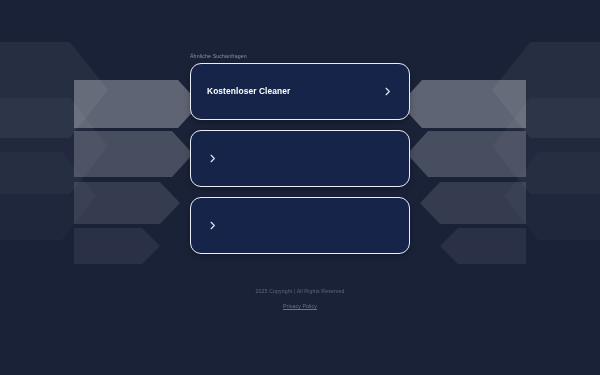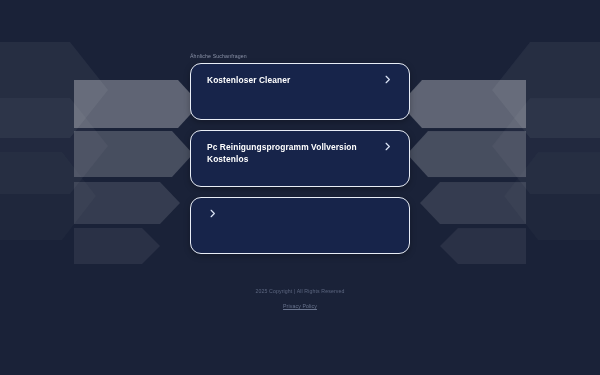--- a/index.html
+++ b/index.html
@@ -47,21 +47,21 @@
   .cards {
     position:absolute;
     left:190px;
     top:63px;
     width:220px;
   }
 
   .card {
     position:relative;
     display:flex;
-    align-items:flex-start;
+    align-items:center;
     justify-content:space-between;
     width:220px;
     min-height:57px;
     padding:10px 14px 10px 16px;
     margin-bottom:10px;
     border:1.3px solid #e8edf6;
     border-radius:11px;
     background:linear-gradient(180deg,#1b2b56 0%,#152banone 0%,#16224a 100%);
     background-color:#17244a;
     box-shadow:0 2px 6px rgba(0,0,0,.28);
@@ -164,21 +164,20 @@
       <div class="card">
         <span class="card-title">Kostenloser Cleaner</span>
         <span class="chev">
           <svg viewBox="0 0 24 24" fill="none" stroke="#dbe4f5" stroke-width="2.6" stroke-linecap="round" stroke-linejoin="round">
             <polyline points="9 5 16 12 9 19"></polyline>
           </svg>
         </span>
       </div>
 
       <div class="card">
-        <span class="card-title">Pc Reinigungsprogramm Vollversion Kostenlos</span>
         <span class="chev">
           <svg viewBox="0 0 24 24" fill="none" stroke="#dbe4f5" stroke-width="2.6" stroke-linecap="round" stroke-linejoin="round">
             <polyline points="9 5 16 12 9 19"></polyline>
           </svg>
         </span>
       </div>
 
       <div class="card">
         <span class="chev">
           <svg viewBox="0 0 24 24" fill="none" stroke="#dbe4f5" stroke-width="2.6" stroke-linecap="round" stroke-linejoin="round">

